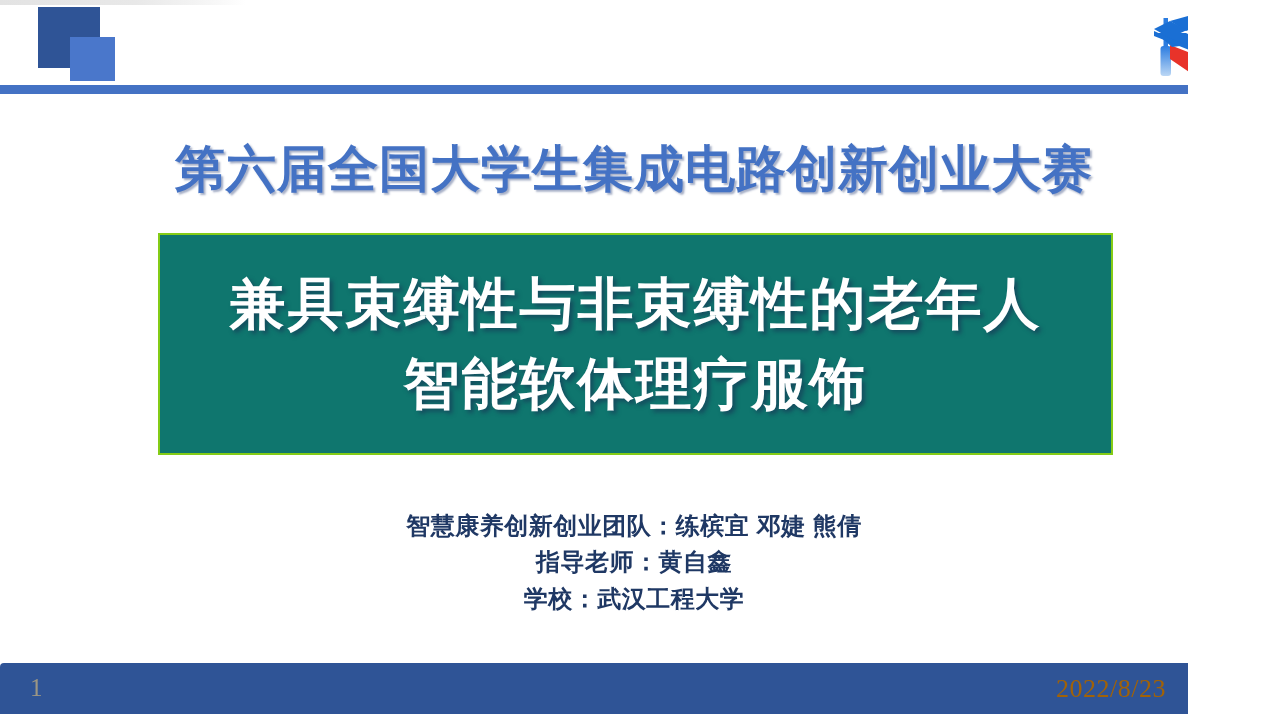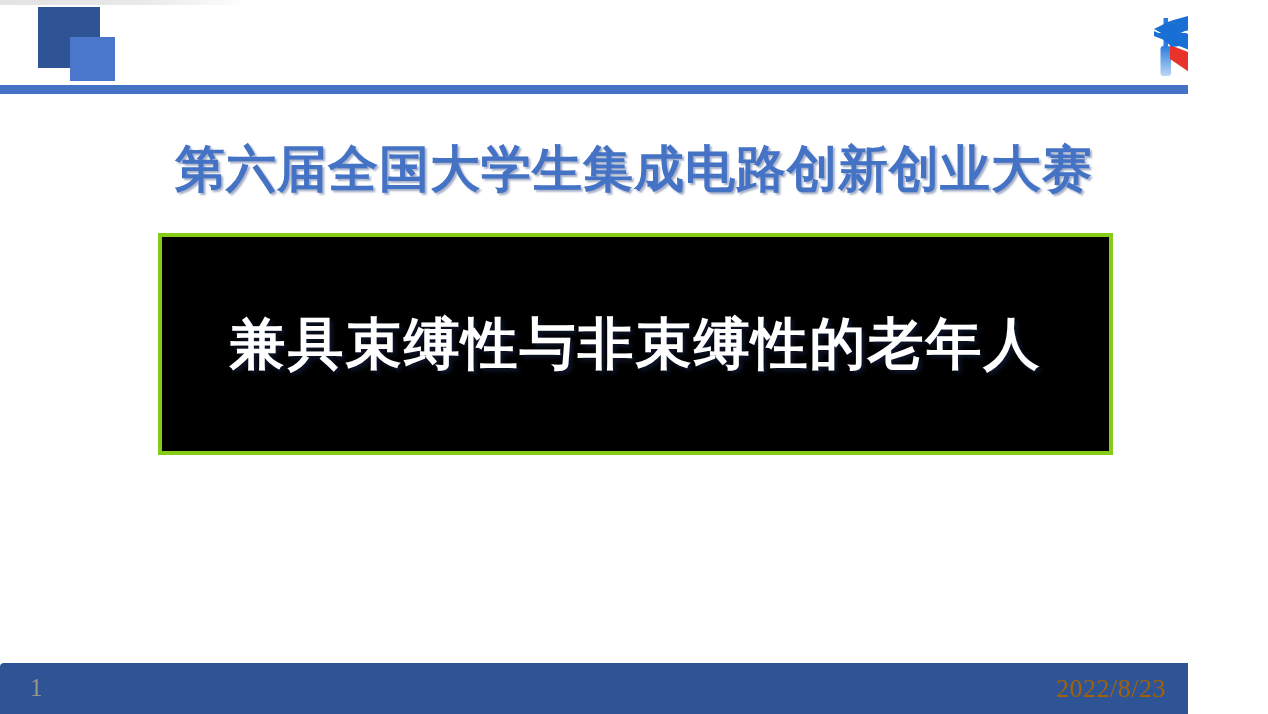--- a/index.html
+++ b/index.html
@@ -74,22 +74,22 @@
     white-space: nowrap;
   }
 
   
   .title-box {
     position: absolute;
     left: 158px;
     top: 233px;
     width: 955px;
     height: 222px;
-    background: #000000;
-    border: 4px solid #84cc16;
+    background: #0f766e;
+    border: 2px solid #84cc16;
     box-sizing: border-box;
     display: flex;
     flex-direction: column;
     align-items: center;
     justify-content: center;
   }
   .title-line {
     font-size: 56px;
     font-weight: bold;
     color: #ffffff;
@@ -177,20 +177,26 @@
       <path d="M40 31 L70 24 L88 33 L58 42 Z" fill="#1A6FD4"></path>
       <path d="M8 31 L38 31 L56 41 L24 45 Z" fill="#1A6FD4"></path>
       <path d="M6 29 L24 37 L56 48 L88 37 L106 30 L106 34 L56 54 L6 34 Z" fill="#1A6FD4"></path>
     </svg>
   </div>
 
   <div class="header-title">第六届全国大学生集成电路创新创业大赛</div>
 
   <div class="title-box">
     <div class="title-line">兼具束缚性与非束缚性的老年人</div>
+    <div class="title-line">智能软体理疗服饰</div>
   </div>
 
+  <div class="credits">
+    <div class="credit-line">智慧康养创新创业团队：练槟宜 邓婕 熊倩</div>
+    <div class="credit-line">指导老师：黄自鑫</div>
+    <div class="credit-line">学校：武汉工程大学</div>
+  </div>
 
   <div class="footer-bar"></div>
   <div class="footer-number">1</div>
   <div class="footer-date">2022/8/23</div>
 
 </div>
 
 </body></html>

